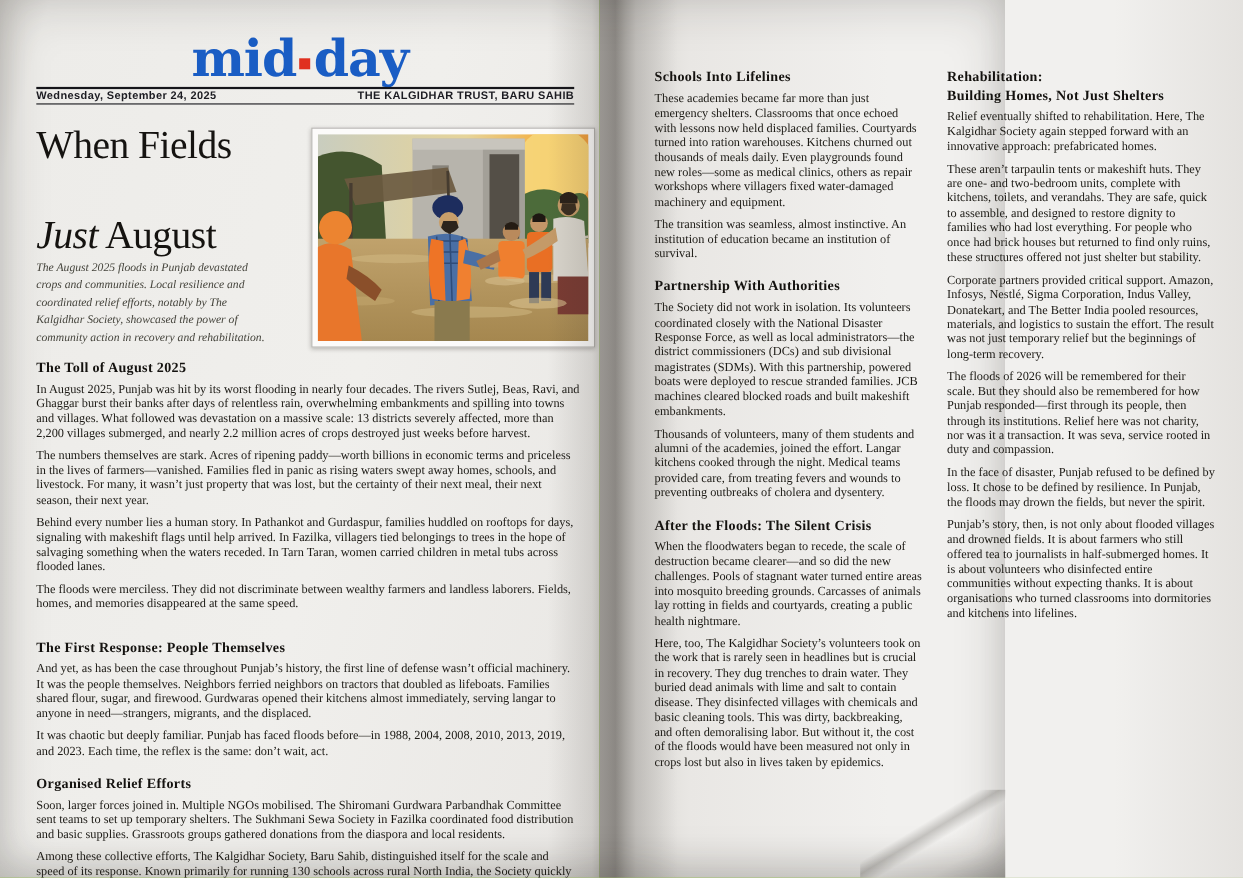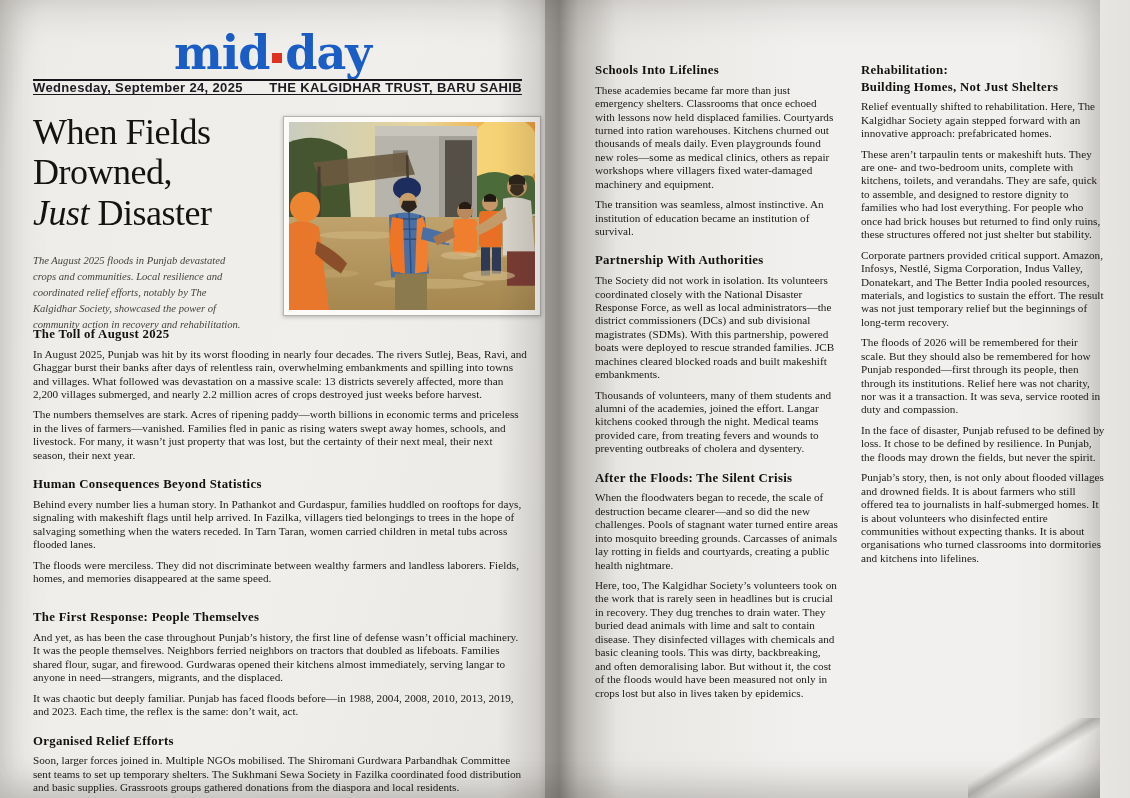--- a/index.html
+++ b/index.html
@@ -1,21 +1,21 @@
 <!DOCTYPE html>
 <html><head>
 <meta charset="utf-8">
 <style>
   html,body{margin:0;padding:0;}
   body{
     width:1130px;height:798px;overflow:hidden;
     font-family:"Liberation Serif","DejaVu Serif",serif;
     background:#d8d6d3;
   }
-  .spread{position:relative;width:1100px;height:798px;background:#84cc16;}
+  .spread{position:relative;width:914px;height:798px;background:#84cc16;}
   .spread::after{
     content:"";position:absolute;inset:0;pointer-events:none;
     box-shadow:inset 0 0 46px rgba(40,36,30,.22), inset 0 -14px 26px rgba(40,36,30,.10);
   }
   
   .left-page{
     position:absolute;left:0;top:0;width:545px;height:798px;
     background:linear-gradient(105deg,#dcdad6 0%,#edecе9 6%,#f0efec 55%,#e9e7e4 100%);
     background:linear-gradient(105deg,#dcdad6 0%,#edece9 6%,#f0efec 55%,#e9e7e4 100%);
   }
@@ -39,32 +39,32 @@
   }
   .masthead .dot{
     display:inline-block;width:10px;height:10px;background:#e0301f;
     margin:0 3px;vertical-align:0.14em;
   }
   .rule-band{
     position:absolute;top:79px;left:33px;width:489px;height:13px;
     border-top:2px solid #15151a;border-bottom:1.5px solid #15151a;
     display:flex;justify-content:space-between;align-items:center;
     font-family:"Liberation Sans","DejaVu Sans",sans-serif;
-    font-size:13px;font-weight:bold;letter-spacing:.35px;color:#1c1c22;
+    font-size:10px;font-weight:bold;letter-spacing:.35px;color:#1c1c22;
   }
   
   .top-area{position:absolute;top:104px;left:33px;width:492px;display:flex;gap:22px;}
   .headline-col{width:228px;flex:none;}
   .headline{
     margin:8px 0 0;font-weight:400;font-size:36px;line-height:1.12;
     color:#151310;letter-spacing:-0.5px;
   }
   .headline .it{font-style:italic;}
   .standfirst{
-    margin-top:20px;font-style:italic;font-size:10.6px;line-height:1.5;
+    margin-top:3px;font-style:italic;font-size:10.6px;line-height:1.5;
     color:#45443c;width:216px;
   }
   .photo-frame{
     flex:none;width:246px;height:188px;background:#fcfbfa;padding:5px;
     border:1px solid #b5b3af;box-shadow:0 1px 4px rgba(40,36,30,.3);
     margin-top:12px;
   }
   .photo-frame svg{display:block;width:100%;height:100%;}
   
   .cols{position:absolute;display:flex;}
@@ -92,21 +92,21 @@
       <span>mid</span><span class="dot"></span><span>day</span>
     </div>
 
     <div class="rule-band">
       <span>Wednesday, September 24, 2025</span>
       <span>THE KALGIDHAR TRUST, BARU SAHIB</span>
     </div>
 
     <div class="top-area">
       <div class="headline-col">
-        <h1 class="headline"><span>When Fields</span><br><span>Drowned,</span><br><span class="it">Just</span><span> Disaster</span></h1>
+        <h1 class="headline"><span>When Fields</span><br><br><span class="it">Just</span><span> August</span></h1>
         <div class="standfirst">The August 2025 floods in Punjab devastated crops and communities. Local resilience and coordinated relief efforts, notably by The Kalgidhar Society, showcased the power of community action in recovery and rehabilitation.</div>
       </div>
 
       <div class="photo-frame">
         <svg viewBox="0 0 246 186" preserveAspectRatio="none">
           <defs>
             <linearGradient id="sky" x1="0" y1="0" x2="1" y2="0">
               <stop offset="0" stop-color="#c9cdbf"></stop>
               <stop offset="0.55" stop-color="#e6d49a"></stop>
               <stop offset="0.8" stop-color="#f2b44d"></stop>
@@ -185,21 +185,20 @@
     </div>
 
     <div class="cols cols-left">
       <div class="col">
           <section class="article-section">
             <h3 class="col-heading">The Toll of August 2025</h3>
             <p class="col-para">In August 2025, Punjab was hit by its worst flooding in nearly four decades. The rivers Sutlej, Beas, Ravi, and Ghaggar burst their banks after days of relentless rain, overwhelming embankments and spilling into towns and villages. What followed was devastation on a massive scale: 13 districts severely affected, more than 2,200 villages submerged, and nearly 2.2 million acres of crops destroyed just weeks before harvest.</p>
             <p class="col-para">The numbers themselves are stark. Acres of ripening paddy—worth billions in economic terms and priceless in the lives of farmers—vanished. Families fled in panic as rising waters swept away homes, schools, and livestock. For many, it wasn’t just property that was lost, but the certainty of their next meal, their next season, their next year.</p>
           </section>
           <section class="article-section">
-            <h3 class="col-heading">Human Consequences Beyond Statistics</h3>
             <p class="col-para">Behind every number lies a human story. In Pathankot and Gurdaspur, families huddled on rooftops for days, signaling with makeshift flags until help arrived. In Fazilka, villagers tied belongings to trees in the hope of salvaging something when the waters receded. In Tarn Taran, women carried children in metal tubs across flooded lanes.</p>
             <p class="col-para">The floods were merciless. They did not discriminate between wealthy farmers and landless laborers. Fields, homes, and memories disappeared at the same speed.</p>
           </section>
         </div>
       <div class="col">
           <section class="article-section">
             <h3 class="col-heading">The First Response: People Themselves</h3>
             <p class="col-para">And yet, as has been the case throughout Punjab’s history, the first line of defense wasn’t official machinery. It was the people themselves. Neighbors ferried neighbors on tractors that doubled as lifeboats. Families shared flour, sugar, and firewood. Gurdwaras opened their kitchens almost immediately, serving langar to anyone in need—strangers, migrants, and the displaced.</p>
             <p class="col-para">It was chaotic but deeply familiar. Punjab has faced floods before—in 1988, 2004, 2008, 2010, 2013, 2019, and 2023. Each time, the reflex is the same: don’t wait, act.</p>
           </section>

